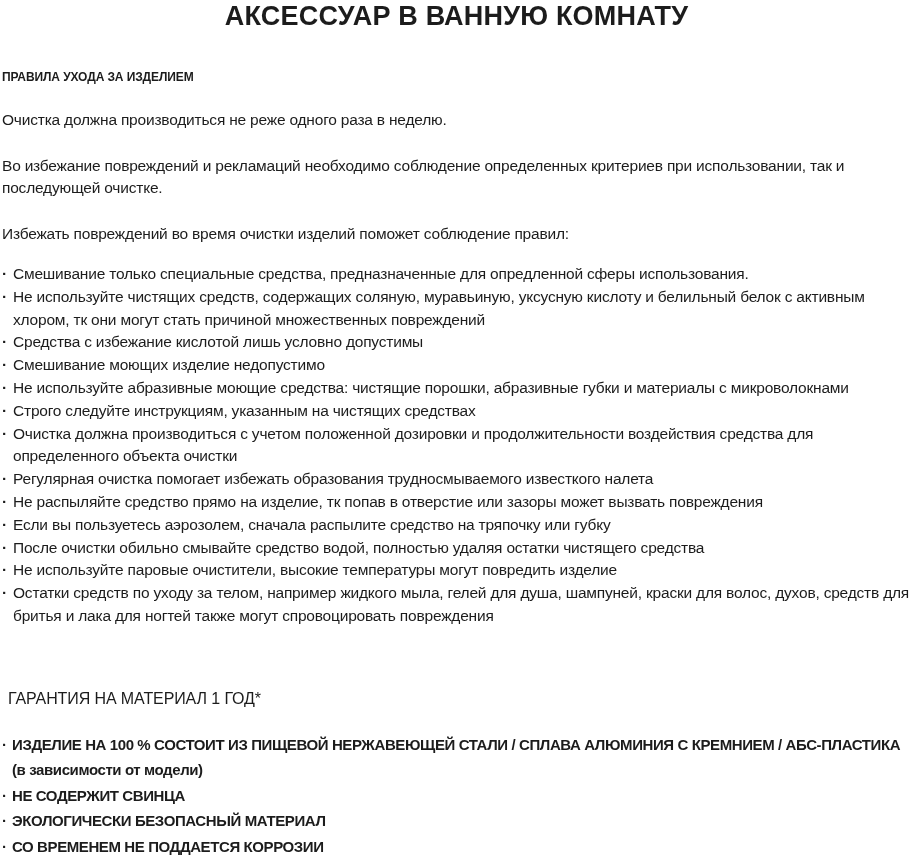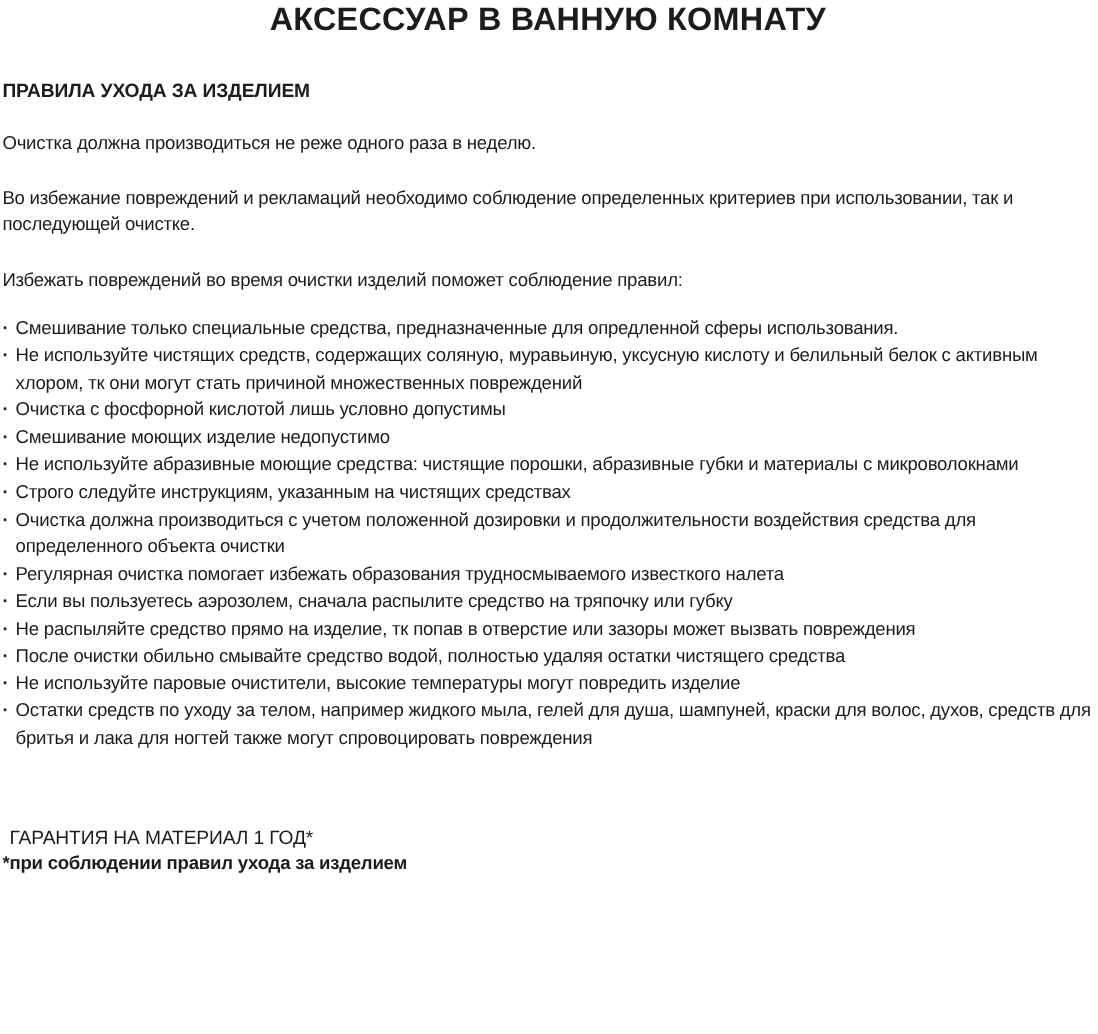--- a/index.html
+++ b/index.html
@@ -20,21 +20,21 @@
     }
     .doc-title {
       font-size: 27px;
       font-weight: bold;
       text-align: center;
       letter-spacing: 0.2px;
       margin: 2px 0 0 0;
       line-height: 28px;
     }
     .section-heading {
-      font-size: 16px;
+      font-size: 12px;
       font-weight: bold;
       letter-spacing: -0.1px;
       margin: 38px 0 0 0;
       line-height: 18px;
     }
     .para {
       font-size: 15.5px;
       letter-spacing: -0.2px;
       line-height: 22.5px;
       margin: 23px 0 0 0;
@@ -106,31 +106,37 @@
 
   <p class="para">Очистка должна производиться не реже одного раза в неделю.</p>
 
   <p class="para">Во избежание повреждений и рекламаций необходимо соблюдение определенных критериев при использовании, так и последующей очистке.</p>
 
   <p class="para">Избежать повреждений во время очистки изделий поможет соблюдение правил:</p>
 
   <ul class="rules-list">
     <li>Смешивание только специальные средства, предназначенные для опредленной сферы использования.</li>
     <li>Не используйте чистящих средств, содержащих соляную, муравьиную, уксусную кислоту и белильный белок с активным хлором, тк они могут стать причиной множественных повреждений</li>
-    <li>Очистка с фосфорной кислотой лишь условно допустимы</li>
+    <li>Средства с избежание кислотой лишь условно допустимы</li>
     <li>Смешивание моющих изделие недопустимо</li>
     <li>Не используйте абразивные моющие средства: чистящие порошки, абразивные губки и материалы с микроволокнами</li>
     <li>Строго следуйте инструкциям, указанным на чистящих средствах</li>
     <li>Очистка должна производиться с учетом положенной дозировки и продолжительности воздействия средства для определенного объекта очистки</li>
     <li>Регулярная очистка помогает избежать образования трудносмываемого известкого налета</li>
+    <li>Не распыляйте средство прямо на изделие, тк попав в отверстие или зазоры может вызвать повреждения</li>
     <li>Если вы пользуетесь аэрозолем, сначала распылите средство на тряпочку или губку</li>
-    <li>Не распыляйте средство прямо на изделие, тк попав в отверстие или зазоры может вызвать повреждения</li>
     <li>После очистки обильно смывайте средство водой, полностью удаляя остатки чистящего средства</li>
     <li>Не используйте паровые очистители, высокие температуры могут повредить изделие</li>
     <li>Остатки средств по уходу за телом, например жидкого мыла, гелей для душа, шампуней, краски для волос, духов, средств для бритья и лака для ногтей также могут спровоцировать повреждения</li>
   </ul>
 
   <h2 class="warranty-heading">ГАРАНТИЯ НА МАТЕРИАЛ 1 ГОД*</h2>
 
+  <ul class="warranty-list">
+    <li>ИЗДЕЛИЕ НА 100 % СОСТОИТ ИЗ ПИЩЕВОЙ НЕРЖАВЕЮЩЕЙ СТАЛИ / СПЛАВА АЛЮМИНИЯ С КРЕМНИЕМ / АБС-ПЛАСТИКА (в зависимости от модели)</li>
+    <li>НЕ СОДЕРЖИТ СВИНЦА</li>
+    <li>ЭКОЛОГИЧЕСКИ БЕЗОПАСНЫЙ МАТЕРИАЛ</li>
+    <li>СО ВРЕМЕНЕМ НЕ ПОДДАЕТСЯ КОРРОЗИИ</li>
+  </ul>
 
   <p class="footnote">*при соблюдении правил ухода за изделием</p>
 
 </div>
 
 </body></html>

